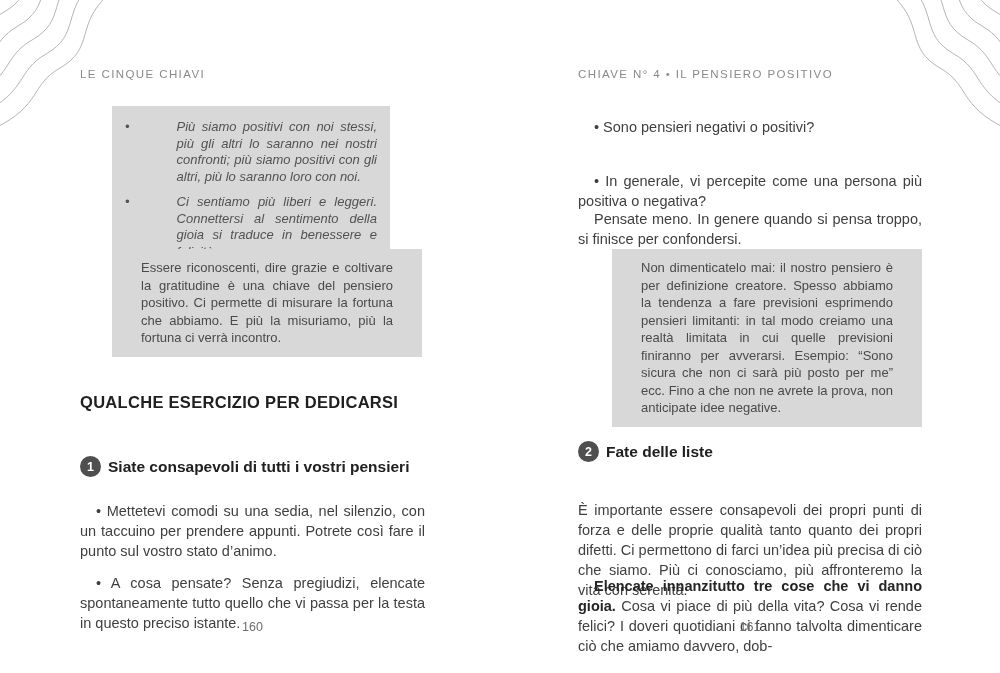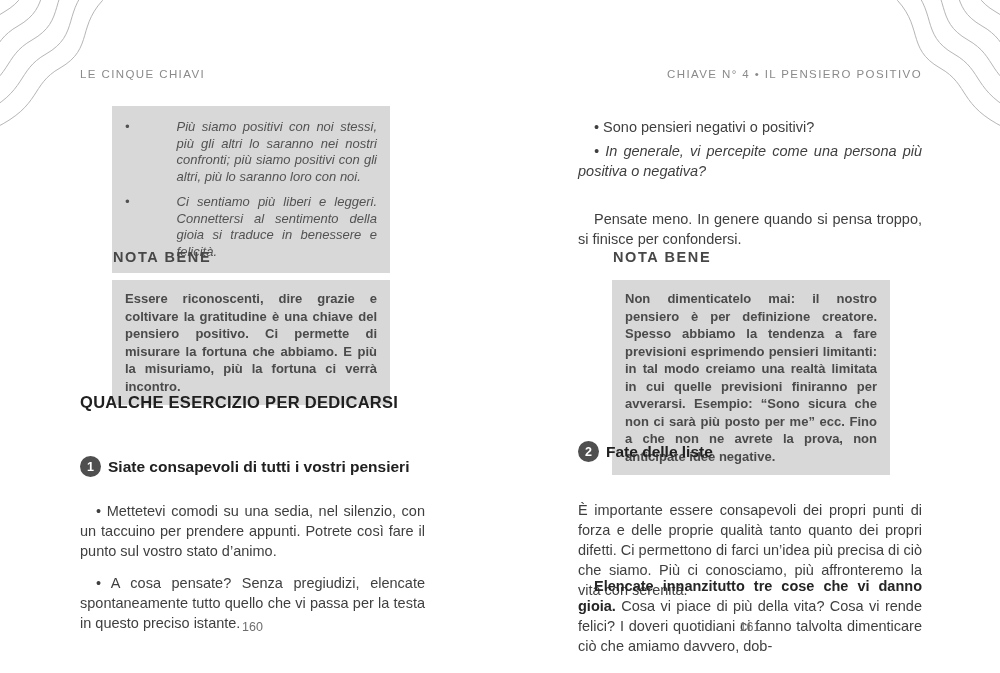--- a/index.html
+++ b/index.html
@@ -19,21 +19,21 @@
   .page { position: absolute; top: 0; height: 100%; }
   .page-left  { left: 80px;  width: 345px; }
   .page-right { left: 578px; width: 344px; }
 
   .running-header {
     position: absolute; top: 40px; width: 100%;
     font-size: 11.5px; letter-spacing: 1.4px; color: #8a8a8a;
     white-space: nowrap;
     margin-top: 28px;
   }
-  .running-header.right { text-align: right; }
+  .running-header.right { }
 
   .graybox {
     position: absolute; background: #d8d8d8;
     font-size: 13px; line-height: 17.5px; color: #4a4a4a;
     text-align: justify;
   }
   .quote-box {
     top: 106px; left: 32px; width: 252px;
     padding: 13px 13px 13px 13px;
     font-style: italic; line-height: 16.5px; color: #525252;
@@ -42,21 +42,21 @@
   .quote-box li { display: flex; gap: 7px; }
   .quote-box li + li { margin-top: 9px; }
   .quote-box .marker { flex: 0 0 auto; }
   .quote-box .qtext { display: block; text-align: justify; margin-left: 40px; }
 
   .nota-title {
     position: absolute; left: 33px; top: 249px;
     font-size: 14.5px; font-weight: bold; letter-spacing: 1.6px; color: #474747;
     white-space: nowrap;
   }
-  .nota-box { top: 280px; left: 32px; width: 252px; padding: 10px 13px; font-weight: bold; }
+  .nota-box { top: 249px; left: 32px; width: 252px; padding: 10px 29px; }
   .page-right .nota-title { left: 35px; }
   .page-right .nota-box  { left: 34px; }
 
   .section-title {
     position: absolute; top: 392px; left: 0;
     font-size: 16.5px; line-height: 20.5px; font-weight: bold;
     letter-spacing: 0.3px; color: #202020;
   }
 
   .exercise-row {
@@ -83,21 +83,21 @@
 
   .page-num {
     position: absolute; top: 620px; width: 100%; text-align: center;
     font-size: 12.5px; color: #6d6d6d;
   }
 
   
   .pl-p1 { top: 486px; }
   .pl-p2 { top: 558px; }
   .pr-p1 { top: 102px; }
-  .pr-p2 { top: 126px; font-style: italic; }
+  .pr-p2 { top: 156px; }
   .pr-p3 { top: 194px; }
   .pr-intro { top: 466px; }
   .pr-bold  { top: 561px; }
 </style>
 </head>
 <body>
 
 <div class="spread">
 
   <svg class="waves waves-tl" width="132" height="145" viewBox="0 0 132 145" aria-hidden="true">

